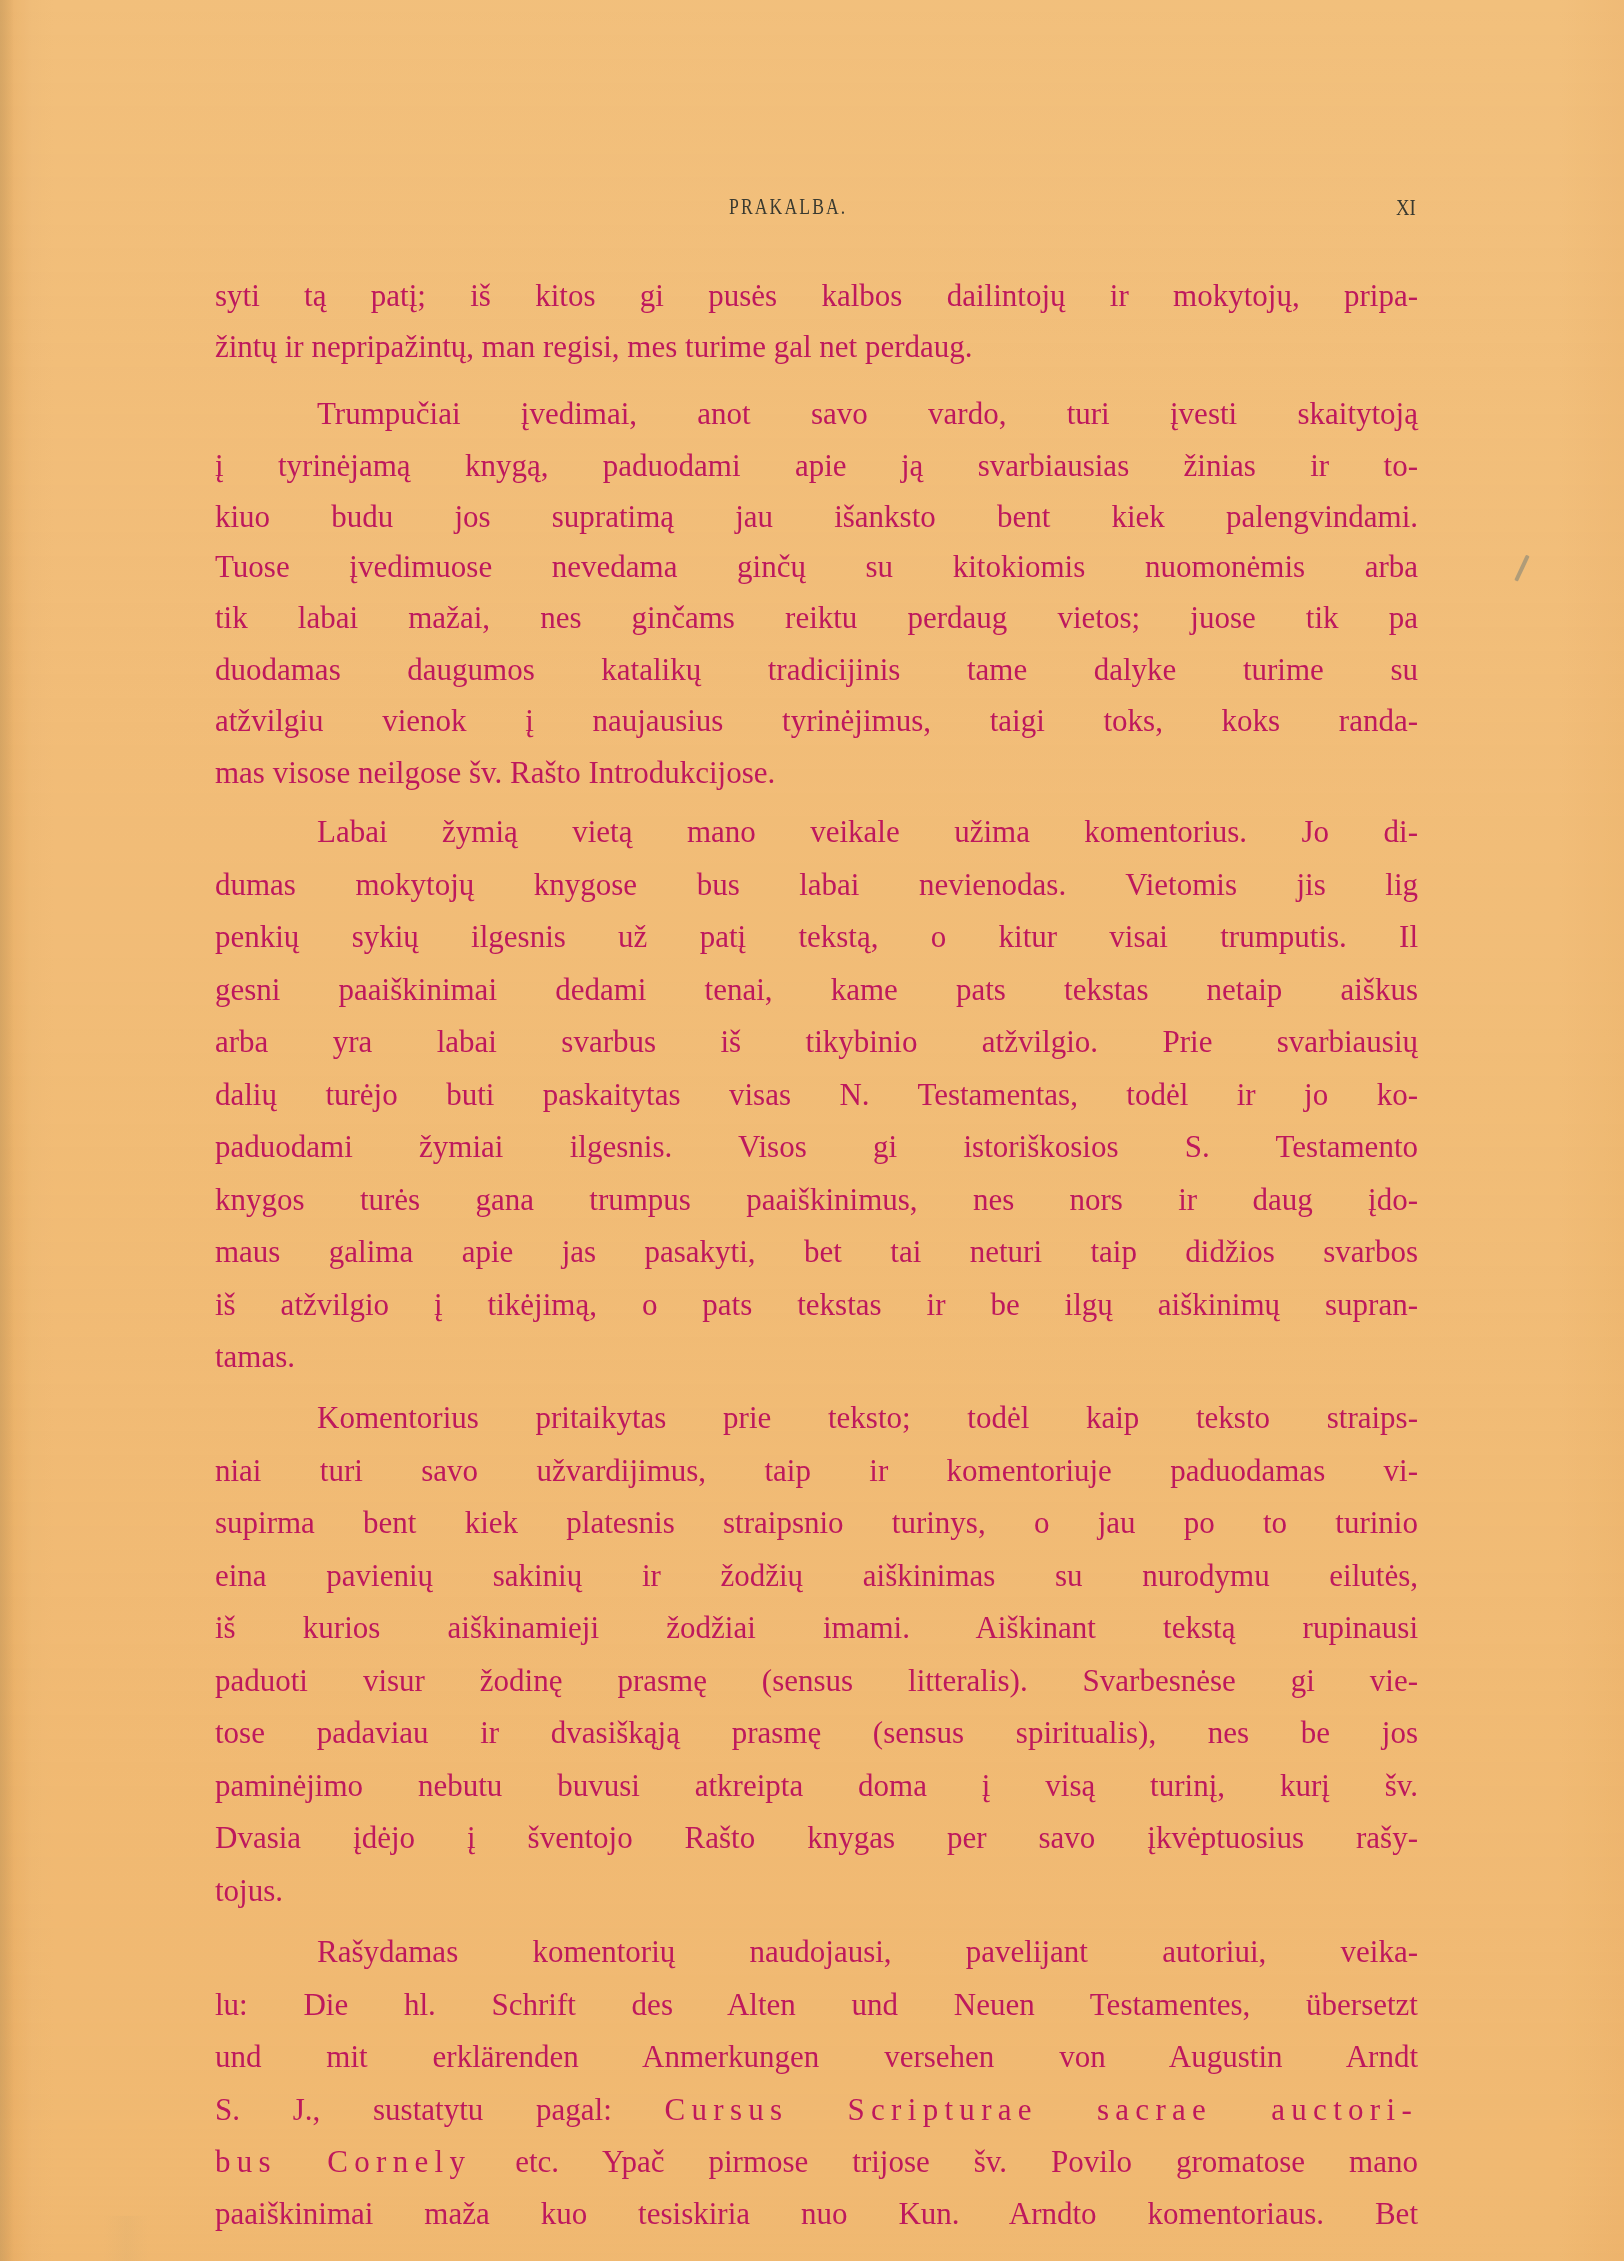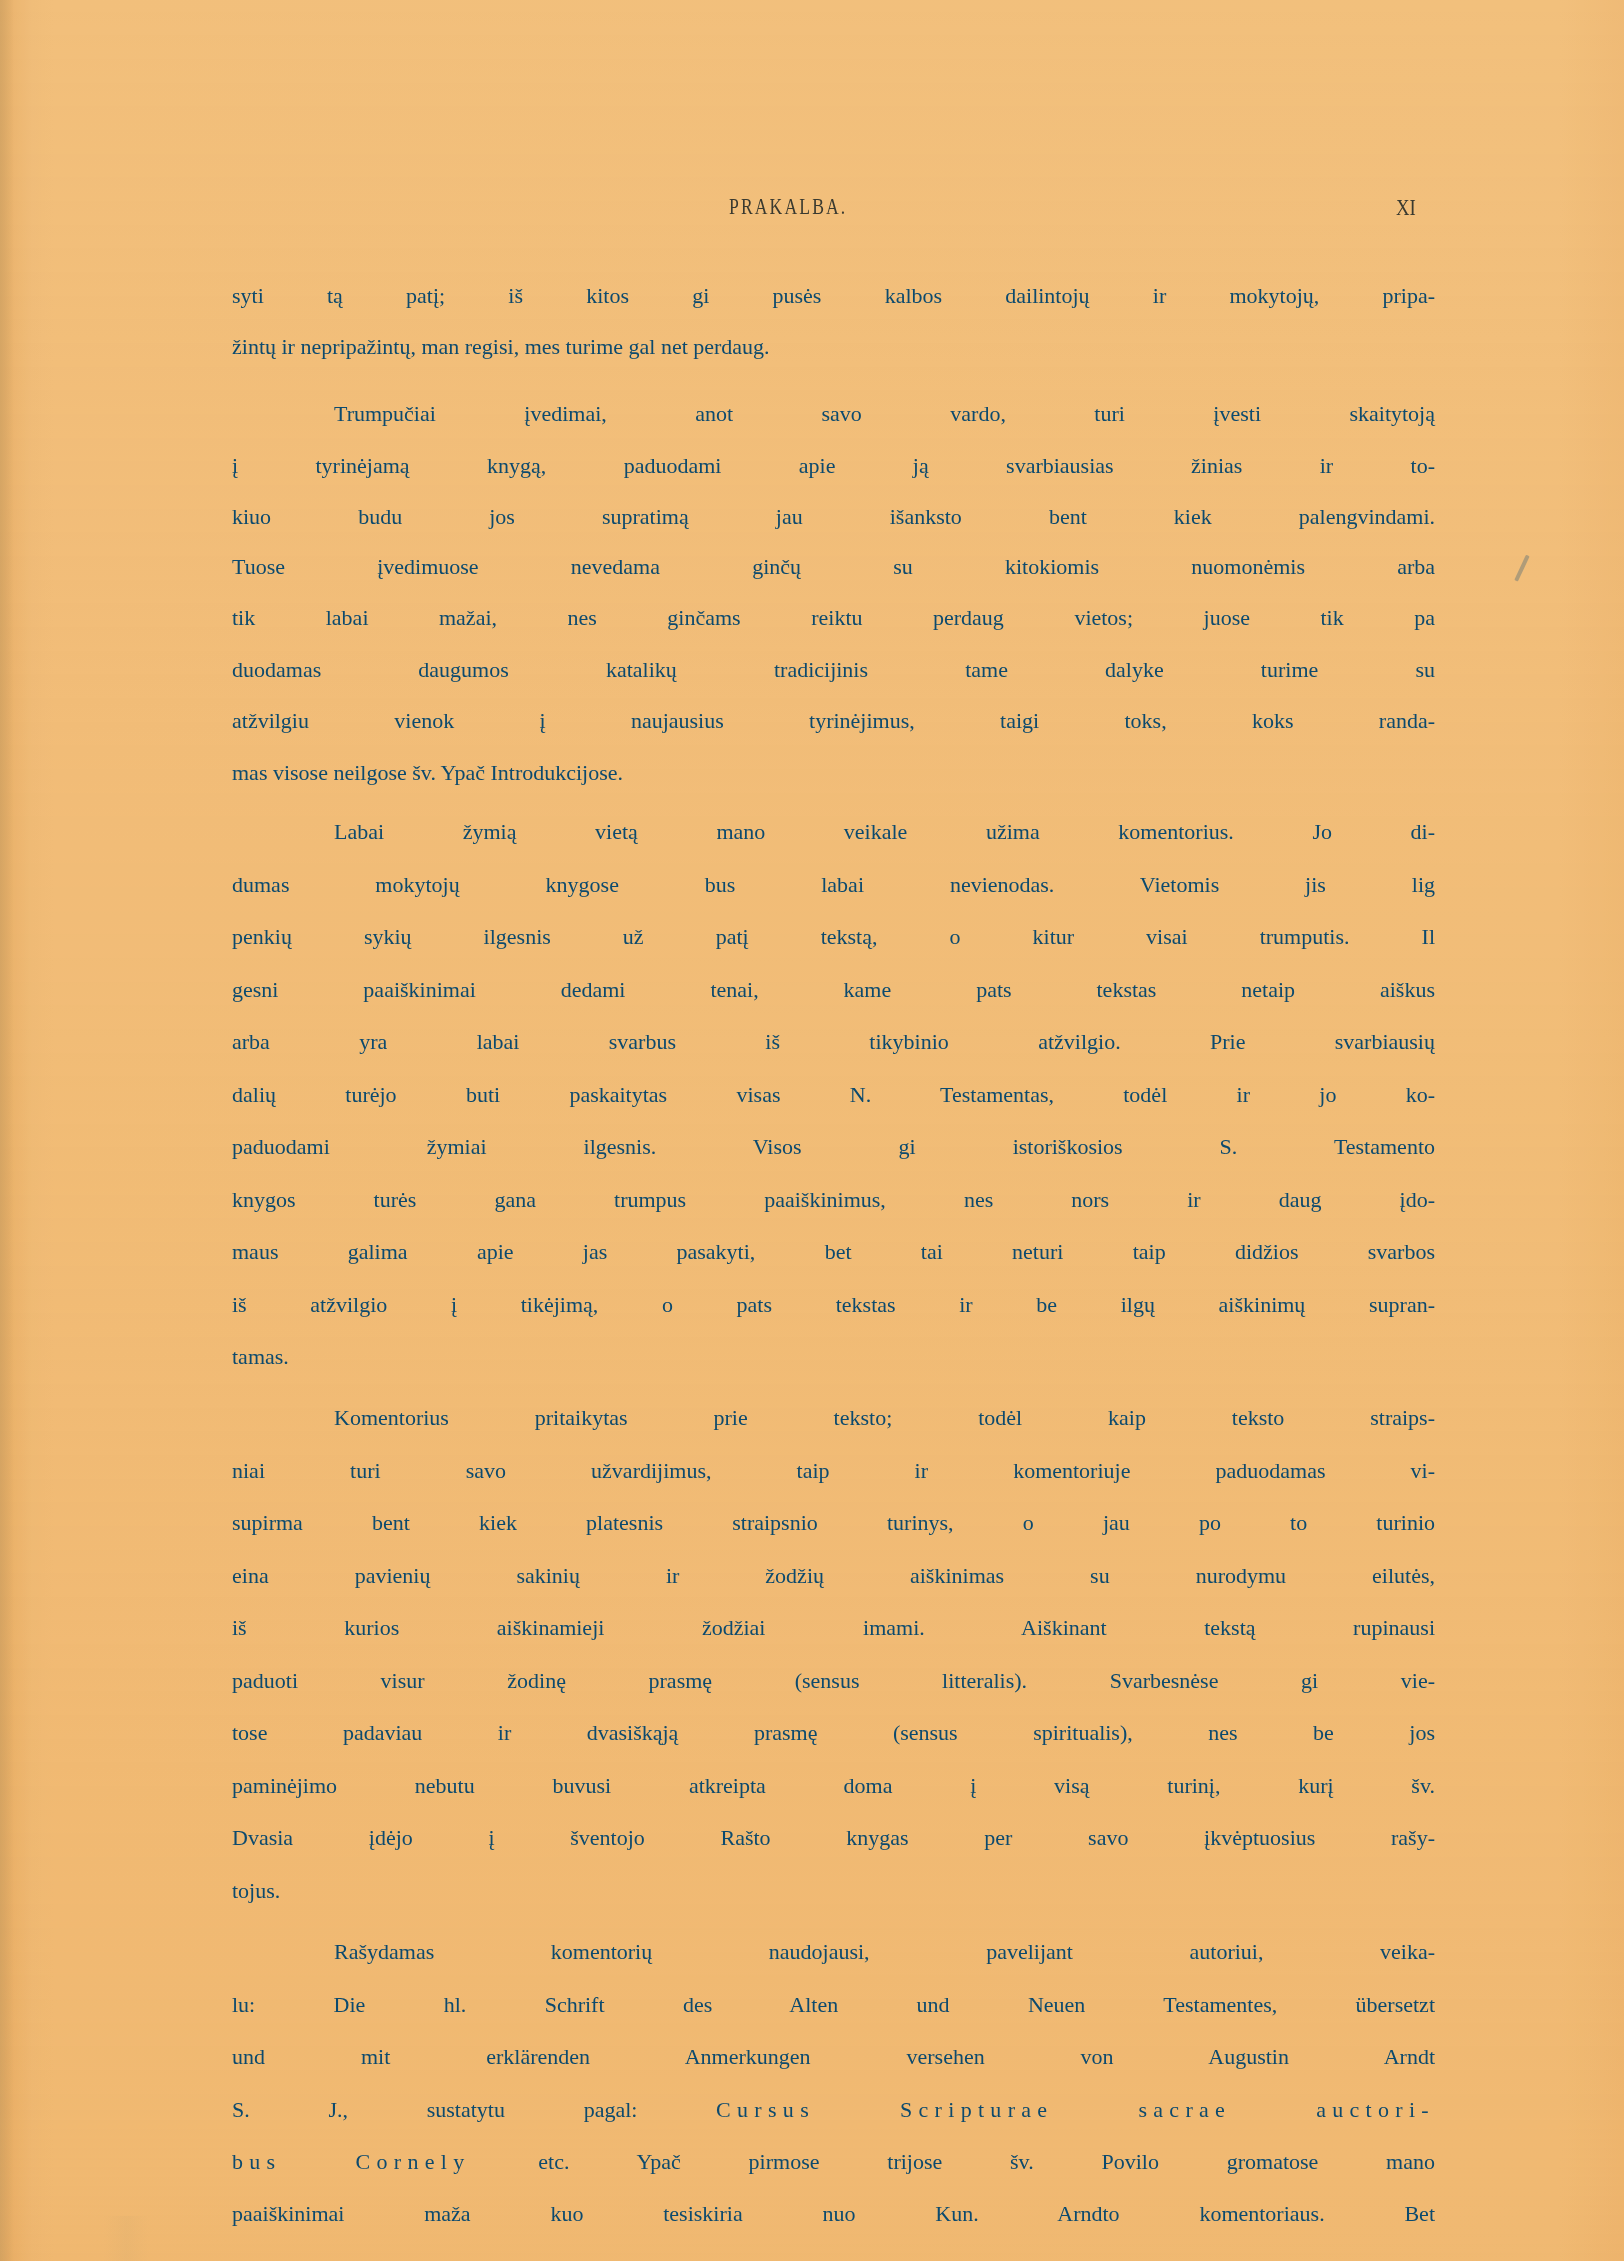--- a/index.html
+++ b/index.html
@@ -58,29 +58,29 @@
       color: #3a3a30;
     }
     .text-block {
       position: absolute;
       left: 215px;
       top: 271px;
       width: 1203px;
     }
     .line {
       position: absolute;
-      left: 17px;
+      left: 0;
       width: 1203px;
       height: 50px;
-      font-size: 22px;
+      font-size: 31px;
       line-height: 50px;
       white-space: nowrap;
       text-align: justify;
       text-align-last: justify;
-      color: #0c4a6e;
+      color: #be185d;
     }
     .line .inner {
       display: inline-block;
       width: 100%;
       text-align: justify;
       text-align-last: justify;
     }
     .line.last .inner {
       text-align-last: left;
     }
@@ -120,21 +120,21 @@
   <div class="line" style="top:0px"><span class="inner">syti tą patį; iš kitos gi pusės kalbos dailintojų ir mokytojų, pripa-</span></div>
   <div class="line last" style="top:51px"><span class="inner">žintų ir nepripažintų, man regisi, mes turime gal net perdaug.</span></div>
 
   <div class="line indent" style="top:118px"><span class="inner">Trumpučiai įvedimai, anot savo vardo, turi įvesti skaitytoją</span></div>
   <div class="line" style="top:170px"><span class="inner">į tyrinėjamą knygą, paduodami apie ją svarbiausias žinias ir to-</span></div>
   <div class="line" style="top:221px"><span class="inner">kiuo budu jos supratimą jau išanksto bent kiek palengvindami.</span></div>
   <div class="line" style="top:271px"><span class="inner">Tuose įvedimuose nevedama ginčų su kitokiomis nuomonėmis arba</span></div>
   <div class="line" style="top:322px"><span class="inner">tik labai mažai, nes ginčams reiktu perdaug vietos; juose tik pa</span></div>
   <div class="line" style="top:374px"><span class="inner">duodamas daugumos katalikų tradicijinis tame dalyke turime su</span></div>
   <div class="line" style="top:425px"><span class="inner">atžvilgiu vienok į naujausius tyrinėjimus, taigi toks, koks randa-</span></div>
-  <div class="line last" style="top:477px"><span class="inner">mas visose neilgose šv. Ypač Introdukcijose.</span></div>
+  <div class="line last" style="top:477px"><span class="inner">mas visose neilgose šv. Rašto Introdukcijose.</span></div>
 
   <div class="line indent" style="top:536px"><span class="inner">Labai žymią vietą mano veikale užima komentorius. Jo di-</span></div>
   <div class="line" style="top:589px"><span class="inner">dumas mokytojų knygose bus labai nevienodas. Vietomis jis lig</span></div>
   <div class="line" style="top:641px"><span class="inner">penkių sykių ilgesnis už patį tekstą, o kitur visai trumputis. Il</span></div>
   <div class="line" style="top:694px"><span class="inner">gesni paaiškinimai dedami tenai, kame pats tekstas netaip aiškus</span></div>
   <div class="line" style="top:746px"><span class="inner">arba yra labai svarbus iš tikybinio atžvilgio. Prie svarbiausių</span></div>
   <div class="line" style="top:799px"><span class="inner">dalių turėjo buti paskaitytas visas N. Testamentas, todėl ir jo ko-</span></div>
   <div class="line" style="top:851px"><span class="inner">paduodami žymiai ilgesnis. Visos gi istoriškosios S. Testamento</span></div>
   <div class="line" style="top:904px"><span class="inner">knygos turės gana trumpus paaiškinimus, nes nors ir daug įdo-</span></div>
   <div class="line" style="top:956px"><span class="inner">maus galima apie jas pasakyti, bet tai neturi taip didžios svarbos</span></div>

